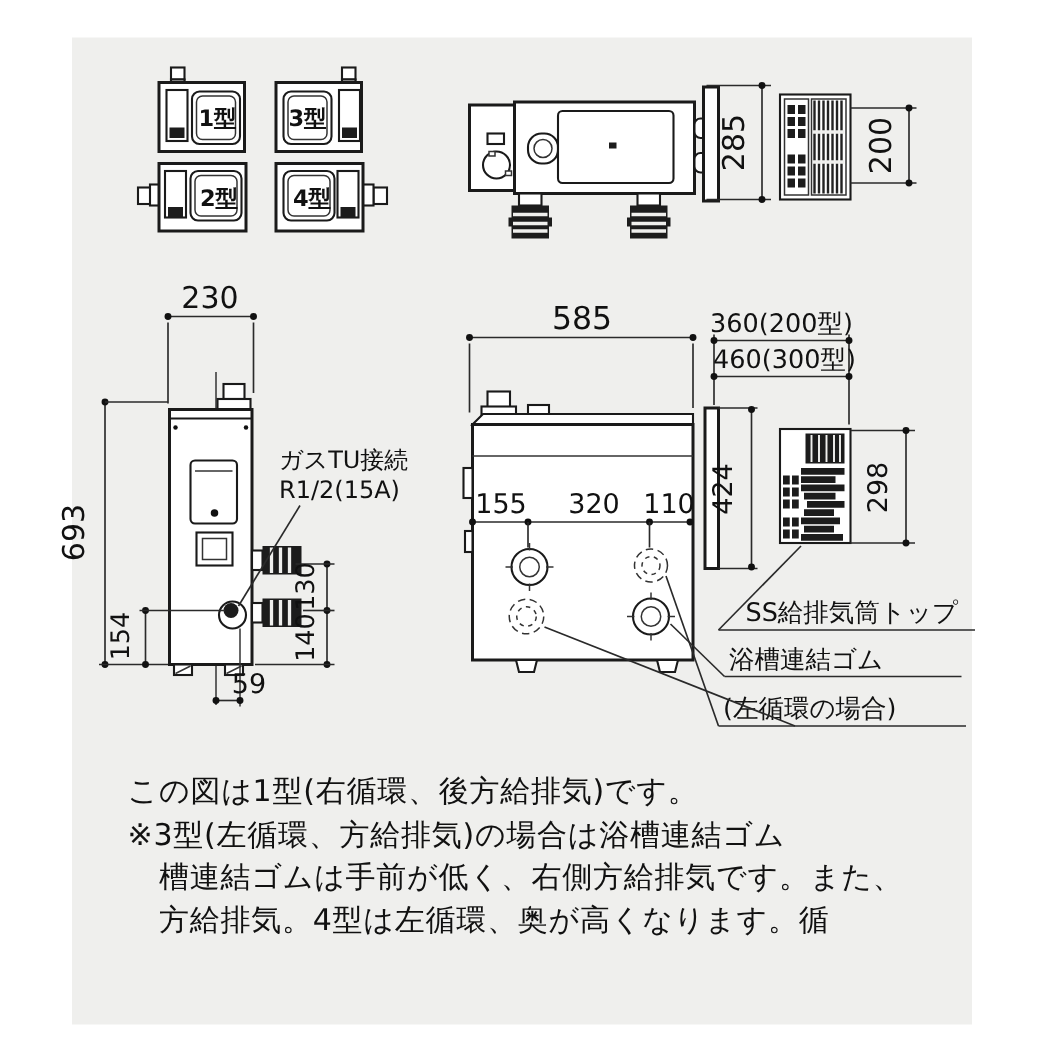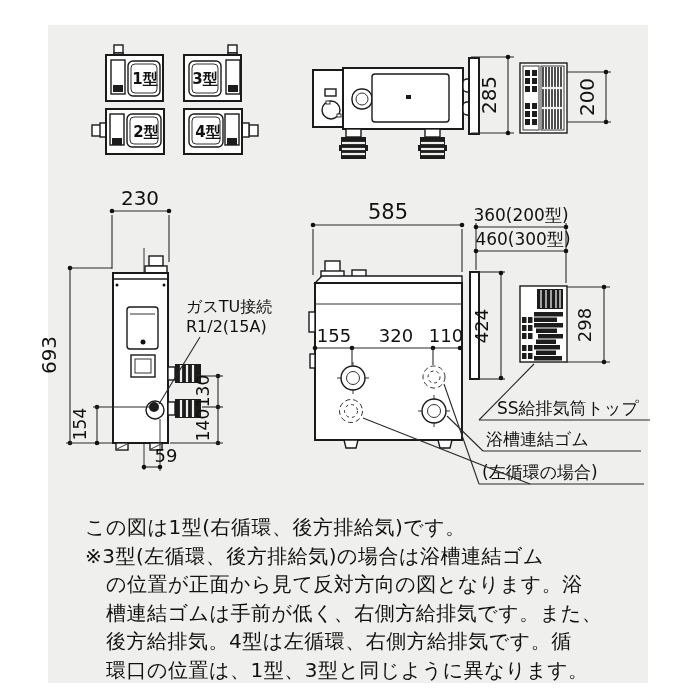--- a/index.html
+++ b/index.html
@@ -363,20 +363,18 @@
       <line x1="483" y1="436" x2="641" y2="436" class="dim"></line>
       <line x1="483" y1="436" x2="447" y2="401" class="dim"></line>
       <text x="482" y="463" class="jp17">(左循環の場合)</text>
       <line x1="479" y1="469" x2="644" y2="469" class="dim"></line>
       <line x1="479" y1="469" x2="444" y2="369" class="dim"></line>
       <line x1="530" y1="469" x2="363" y2="403" class="dim"></line>
     </g>
   </svg>
 
   <div id="notes">
-    <div>この図は1型(右循環、後方排給気)です。</div>
-    <div>※3型(左循環、後方排給気)の場合は浴槽連結ゴム</div>
-    <div class="indent">の位置が正面から見て反対方向の図となります。浴</div>
+    <div>この図は1型(右循環、後方給排気)です。</div>
+    <div>※3型(左循環、方給排気)の場合は浴槽連結ゴム</div>
     <div class="indent">槽連結ゴムは手前が低く、右側方給排気です。また、</div>
-    <div class="indent">後方給排気。4型は左循環、右側方給排気です。循</div>
-    <div class="indent">環口の位置は、1型、3型と同じように異なります。</div>
+    <div class="indent">方給排気。4型は左循環、奥が高くなります。循</div>
   </div>
 </div>
 
 </body></html>

